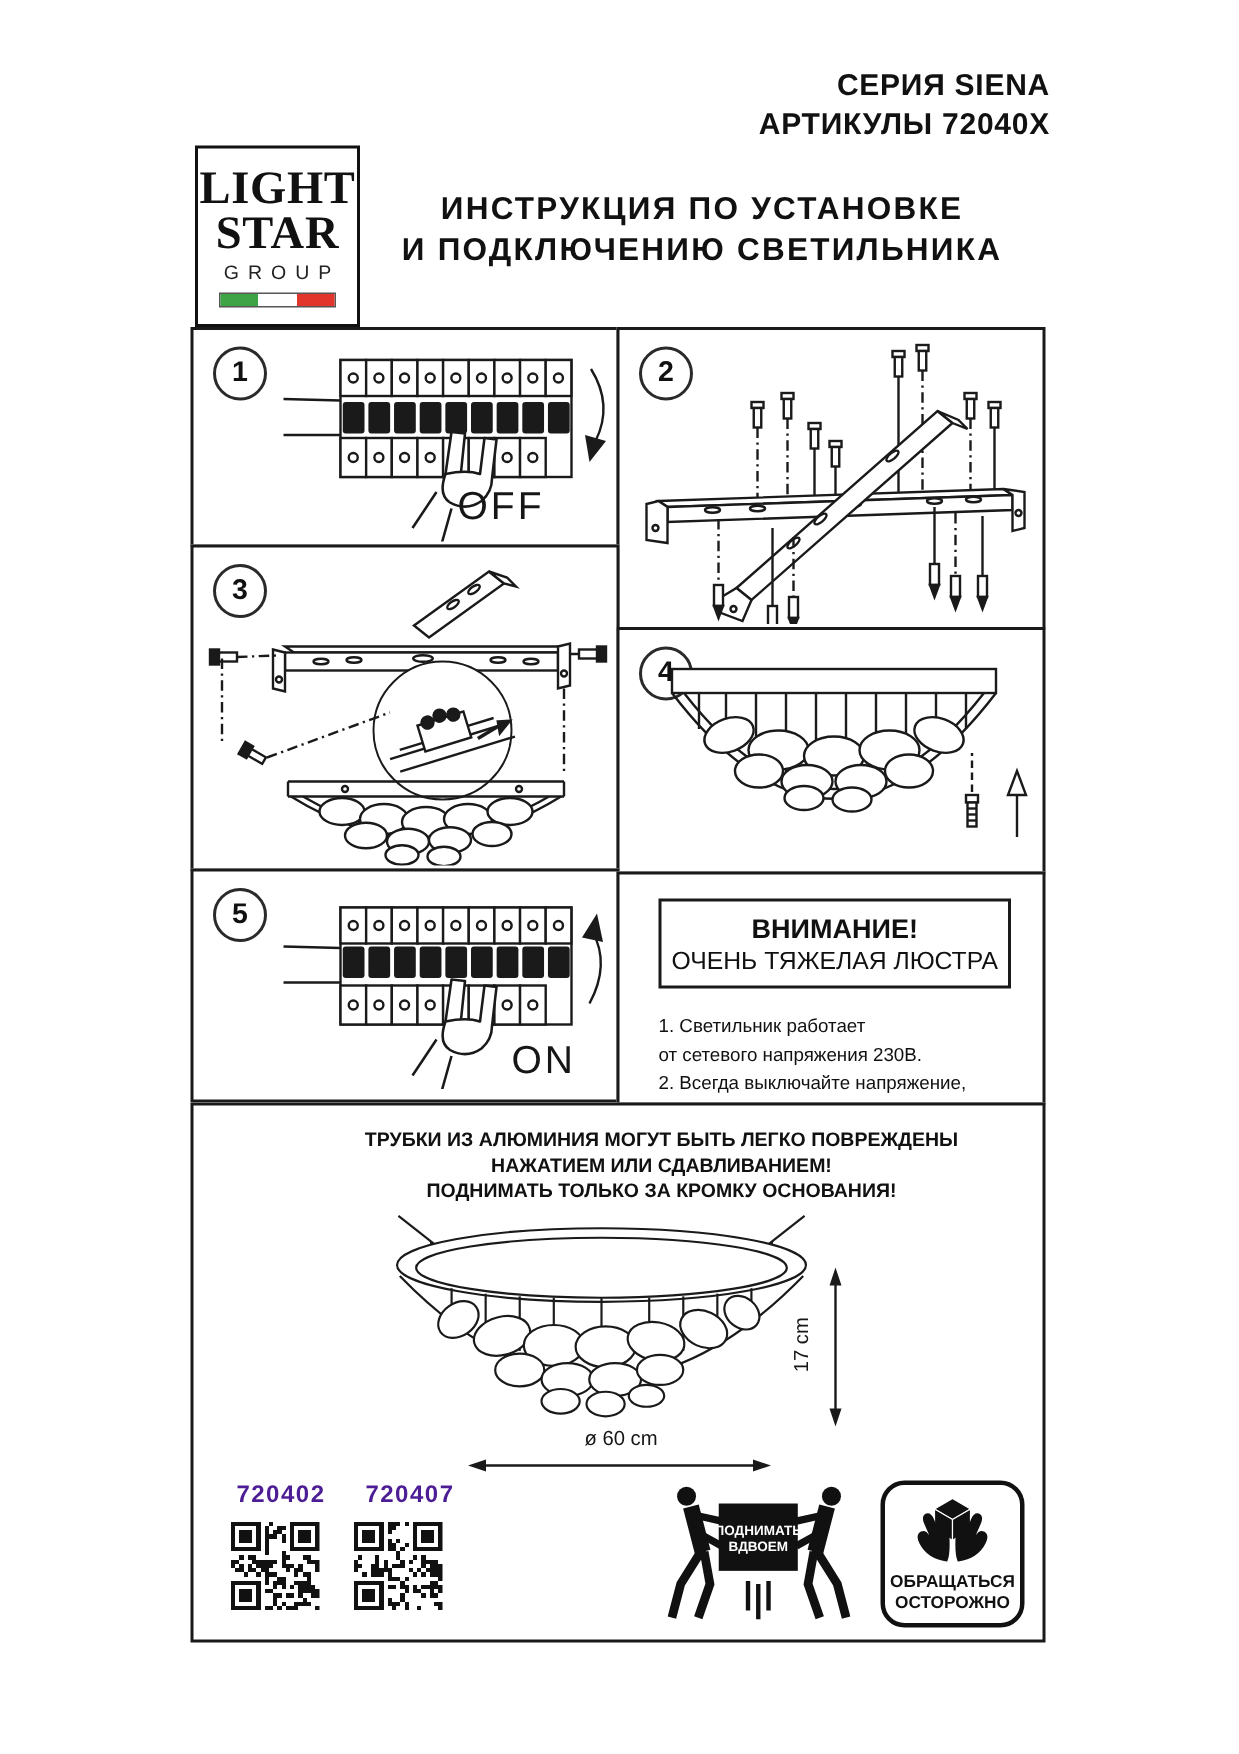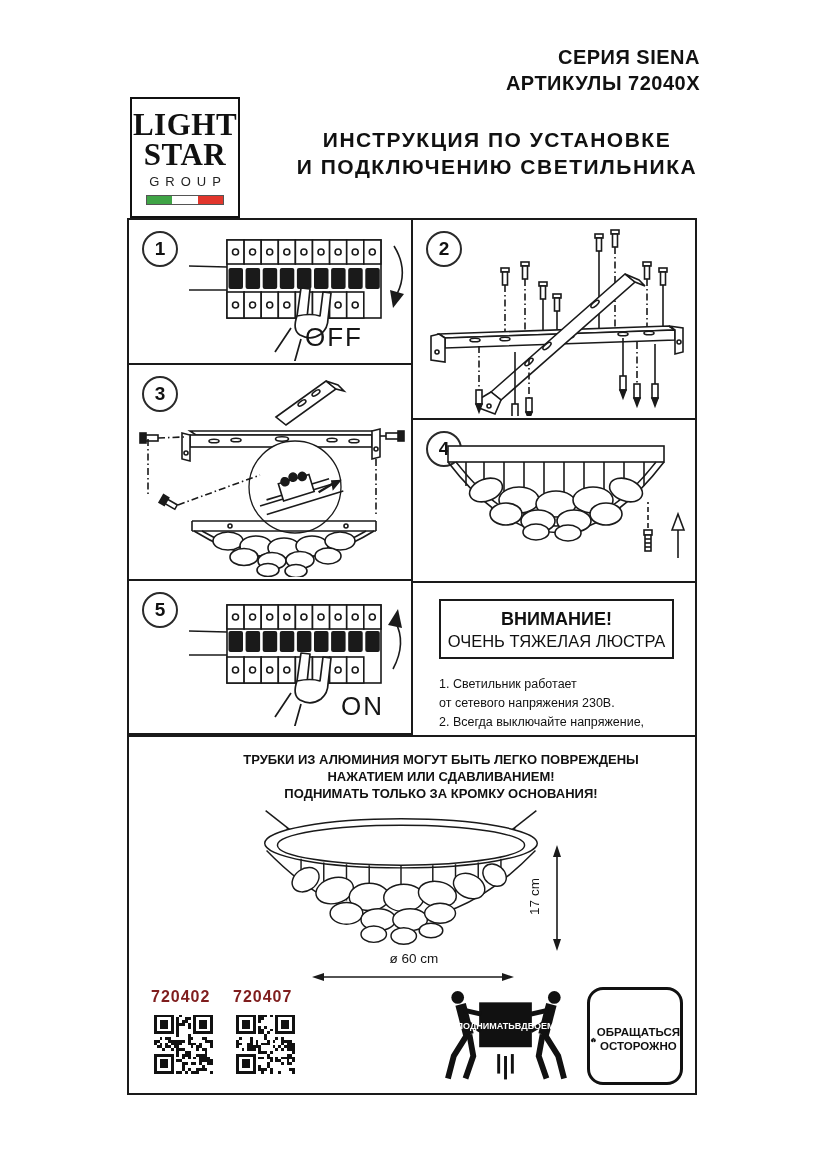--- a/index.html
+++ b/index.html
@@ -16,37 +16,37 @@
   .inkfill{fill:#1a1a1a;}
   
   .logo-box{position:absolute;left:130px;top:57px;width:110px;height:121px;border:2px solid #111;
         box-sizing:border-box;display:flex;flex-direction:column;align-items:center;justify-content:center;margin-top:40px;}
   .logo-word{font-family:"Liberation Serif",serif;font-weight:bold;font-size:31px;line-height:30px;letter-spacing:.5px;}
   .logo-group{font-size:13px;letter-spacing:6px;margin:4px 0 6px 6px;color:#222;}
   .flag{width:78px;height:10px;border:1px solid #555;display:flex;box-sizing:border-box;}
   .flag span{flex:1;height:100%;}
   .hdr-series{position:absolute;left:420px;top:44px;width:280px;text-align:right;
         font-size:20px;font-weight:bold;line-height:26px;letter-spacing:.5px;white-space:nowrap;}
-  .hdr-title{position:absolute;left:272px;top:126px;width:450px;text-align:center;
+  .hdr-title{position:absolute;left:243px;top:126px;width:450px;text-align:center;
         font-size:21px;font-weight:bold;line-height:27px;letter-spacing:1.5px;white-space:nowrap;}
   
   .attention-box{position:absolute;left:26px;top:16px;width:235px;height:60px;border:2px solid #1a1a1a;
         box-sizing:border-box;text-align:center;padding-top:7px;}
   .attention-title{font-size:18px;font-weight:bold;line-height:22px;}
   .attention-sub{font-size:16.5px;line-height:22px;white-space:nowrap;}
   .notes{position:absolute;left:26px;top:92px;width:250px;font-size:12.5px;line-height:19px;white-space:nowrap;}
   
   .warn-line{width:100%;text-align:center;font-size:13px;font-weight:bold;line-height:17px;white-space:nowrap;}
   .dim-label{font-size:13.5px;color:#161616;white-space:nowrap;}
-  .article-label{position:absolute;font-size:16px;font-weight:bold;letter-spacing:1px;color:#7f1d1d;text-align:left;}
+  .article-label{position:absolute;font-size:16px;font-weight:bold;letter-spacing:1px;color:#4c1d95;text-align:right;}
   .qr{position:absolute;width:59px;height:60px;}
-  .lift-box-label{position:absolute;left:33px;top:16px;width:55px;height:42px;display:flex;
+  .lift-box-label{position:absolute;left:33px;top:16px;width:55px;height:42px;display:flex;flex-direction:column;
         align-items:center;justify-content:center;color:#fff;font-size:9px;font-weight:bold;line-height:11px;text-align:center;}
   .care-box{position:absolute;border:3px solid #111;border-radius:16px;box-sizing:border-box;background:#fff;
-        display:flex;flex-direction:row;align-items:center;}
+        display:flex;flex-direction:column;align-items:center;}
   .care-label{font-size:11.5px;font-weight:bold;line-height:14px;text-align:center;white-space:nowrap;}
   .footer{position:absolute;left:0;top:1110px;width:100%;text-align:center;font-size:19px;font-weight:bold;}
   .rot90{transform:rotate(-90deg);transform-origin:center;}
 </style>
 </head>
 <body>
 
 <div class="page">
 
   <div class="logo-box">

